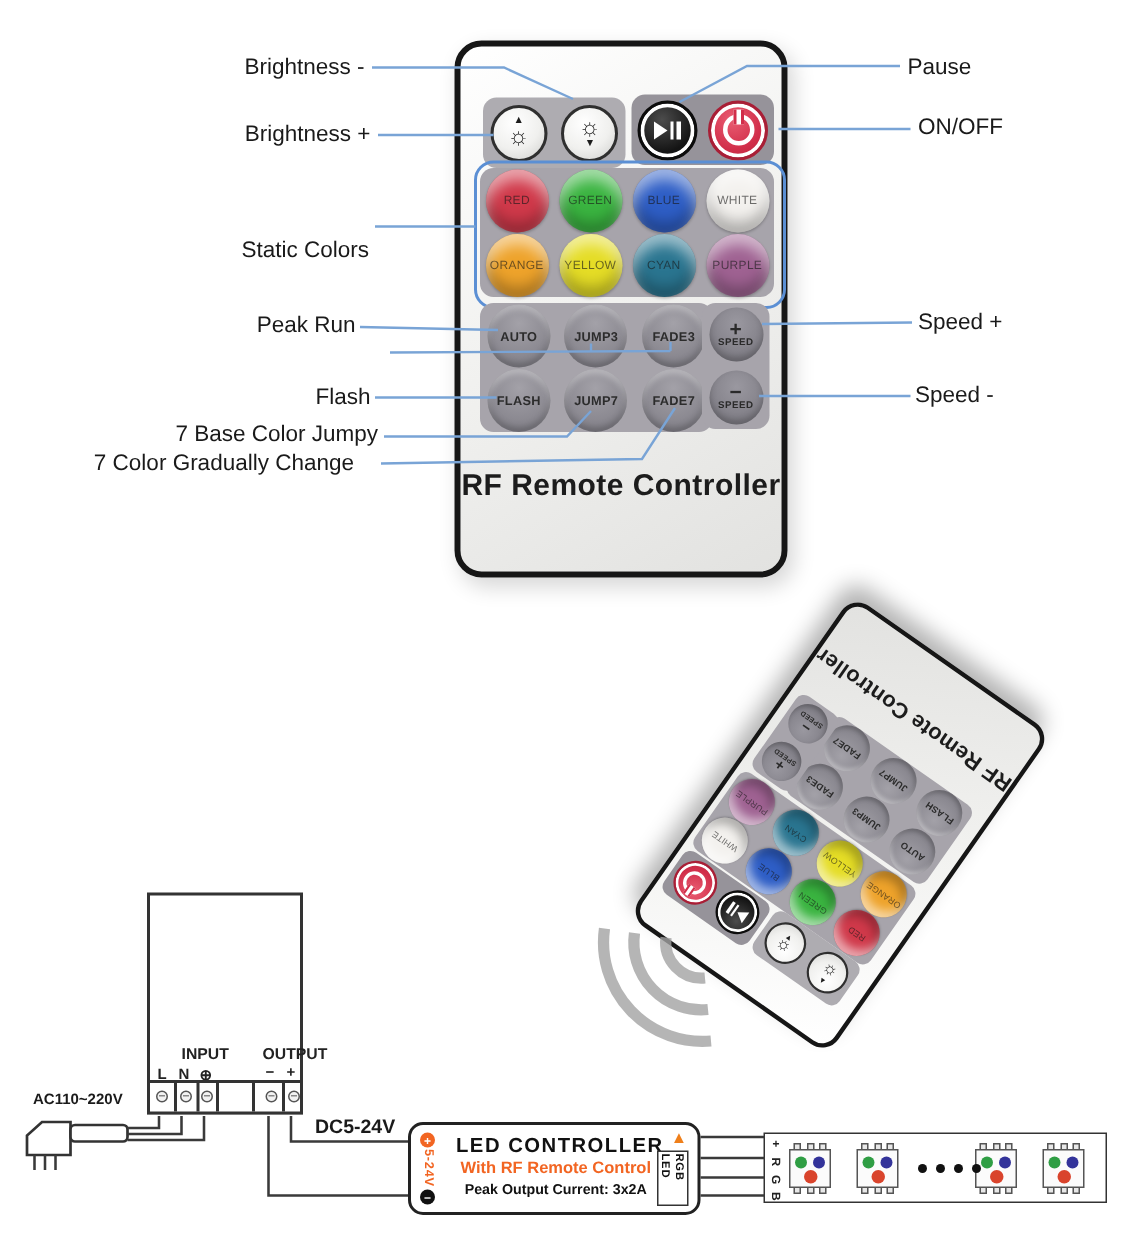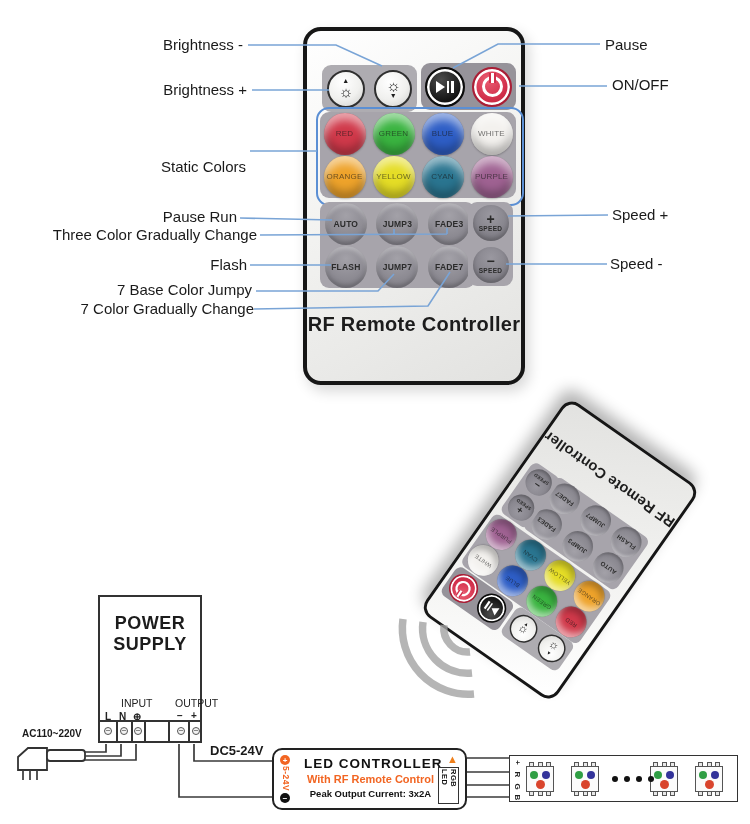--- a/index.html
+++ b/index.html
@@ -56,21 +56,21 @@
   .remote-title{position:absolute;left:0;right:0;top:282px;text-align:center;
                 font-size:20px;font-weight:bold;color:#1c1c1c;letter-spacing:.3px;}
   .tilted-wrap{position:absolute;left:449px;top:371px;width:222px;height:358px;
                transform:rotate(-145deg) scale(0.73);transform-origin:50% 50%;}
   .tilted-wrap .remote{left:0;top:0;box-shadow:10px 12px 20px rgba(0,0,0,.3);}
   
   .psu{position:absolute;left:98px;top:595px;width:104px;height:148px;box-sizing:border-box;
        border:2px solid #333;background:#fff;}
   .psu-title{position:absolute;left:0;right:0;top:16px;text-align:center;font-size:18px;
              font-weight:bold;color:#1c1c1c;line-height:21px;letter-spacing:.5px;}
-  .psu-small{position:absolute;font-size:10.5px;font-weight:normal;color:#222;padding-left:16px;}
+  .psu-small{position:absolute;font-size:10.5px;font-weight:bold;color:#222;padding-left:16px;}
   .psu-term{position:absolute;font-size:10px;font-weight:bold;color:#222;}
   .psu-strip{position:absolute;left:-2px;right:-2px;bottom:-2px;height:19px;
              border:2px solid #333;background:#fff;}
   .strip-div{position:absolute;top:0;bottom:0;width:1.5px;background:#333;}
   .screw{position:absolute;top:4.5px;width:8px;height:8px;border:1.2px solid #555;
          border-radius:50%;background:#f2f2f2;box-sizing:border-box;}
   .screw::after{content:"";position:absolute;left:1px;top:2.3px;width:3.6px;height:1.2px;background:#888;}
   
   .ctrl{position:absolute;left:272px;top:748px;width:195px;height:62px;box-sizing:border-box;
         border:2px solid #222;border-radius:10px;background:#fff;}
@@ -118,25 +118,24 @@
   .z1{z-index:10;}
 </style>
 </head>
 <body>
 
 <div id="stage">
 
   <div class="ann ann-left" style="right:507px;top:36px;">Brightness -</div>
   <div class="ann ann-left" style="right:503px;top:81px;">Brightness +</div>
   <div class="ann ann-left" style="right:504px;top:158px;">Static Colors</div>
-  <div class="ann ann-left" style="right:513px;top:208px;">Pause Run</div>
-  <div class="ann ann-left" style="right:493px;top:226px;">Three Color Gradually Change</div>
+  <div class="ann ann-left" style="right:513px;top:208px;">Peak Run</div>
   <div class="ann ann-left" style="right:503px;top:256px;">Flash</div>
   <div class="ann ann-left" style="right:498px;top:281px;">7 Base Color Jumpy</div>
-  <div class="ann ann-left" style="right:496px;top:300px;margin-left:12px;">7 Color Gradually Change</div>
+  <div class="ann ann-left" style="right:514px;top:300px;margin-left:12px;">7 Color Gradually Change</div>
 
   <div class="ann" style="left:605px;top:36px;">Pause</div>
   <div class="ann" style="left:612px;top:76px;">ON/OFF</div>
   <div class="ann" style="left:612px;top:206px;">Speed +</div>
   <div class="ann" style="left:610px;top:255px;">Speed -</div>
 
   <div class="remote z1" style="left:303px;top:27px;">
     <div class="panel p-bright">
       <div class="btn btn-white">
         <span class="arrow">▲</span>
@@ -238,24 +237,20 @@
       <div class="btn btn-speed">
         <span class="sign">−</span>
         <span class="sp">SPEED</span>
       </div>
     </div>
     <div class="remote-title">RF Remote Controller</div>
   </div>
   </div>
 
   <div class="psu z1">
-    <div class="psu-title">
-      <div>POWER</div>
-      <div>SUPPLY</div>
-    </div>
     <span class="psu-small" style="left:5px;top:100px;">INPUT</span>
     <span class="psu-small" style="left:59px;top:100px;">OUTPUT</span>
     <span class="psu-term" style="left:5px;top:114px;">L</span>
     <span class="psu-term" style="left:19px;top:114px;">N</span>
     <span class="psu-term" style="left:33px;top:114px;">⊕</span>
     <span class="psu-term" style="left:77px;top:113px;">−</span>
     <span class="psu-term" style="left:91px;top:113px;">+</span>
     <div class="psu-strip">
       <span class="strip-div" style="left:16px;"></span>
       <span class="strip-div" style="left:31px;"></span>

